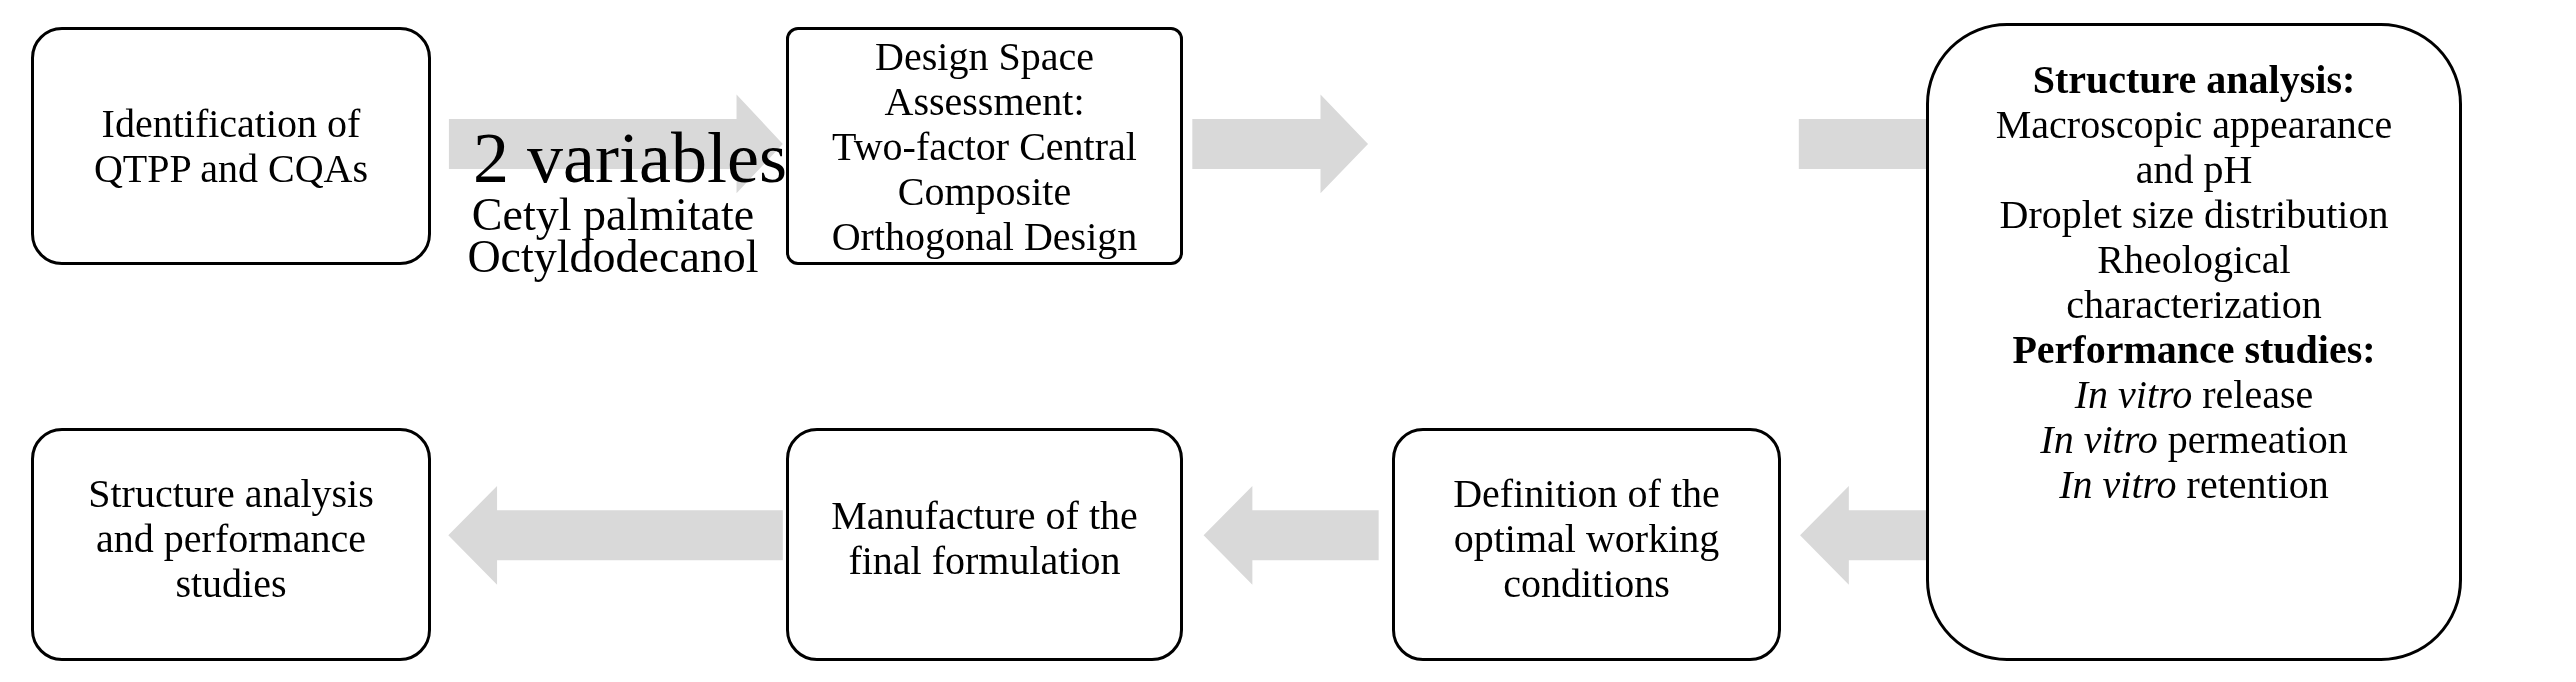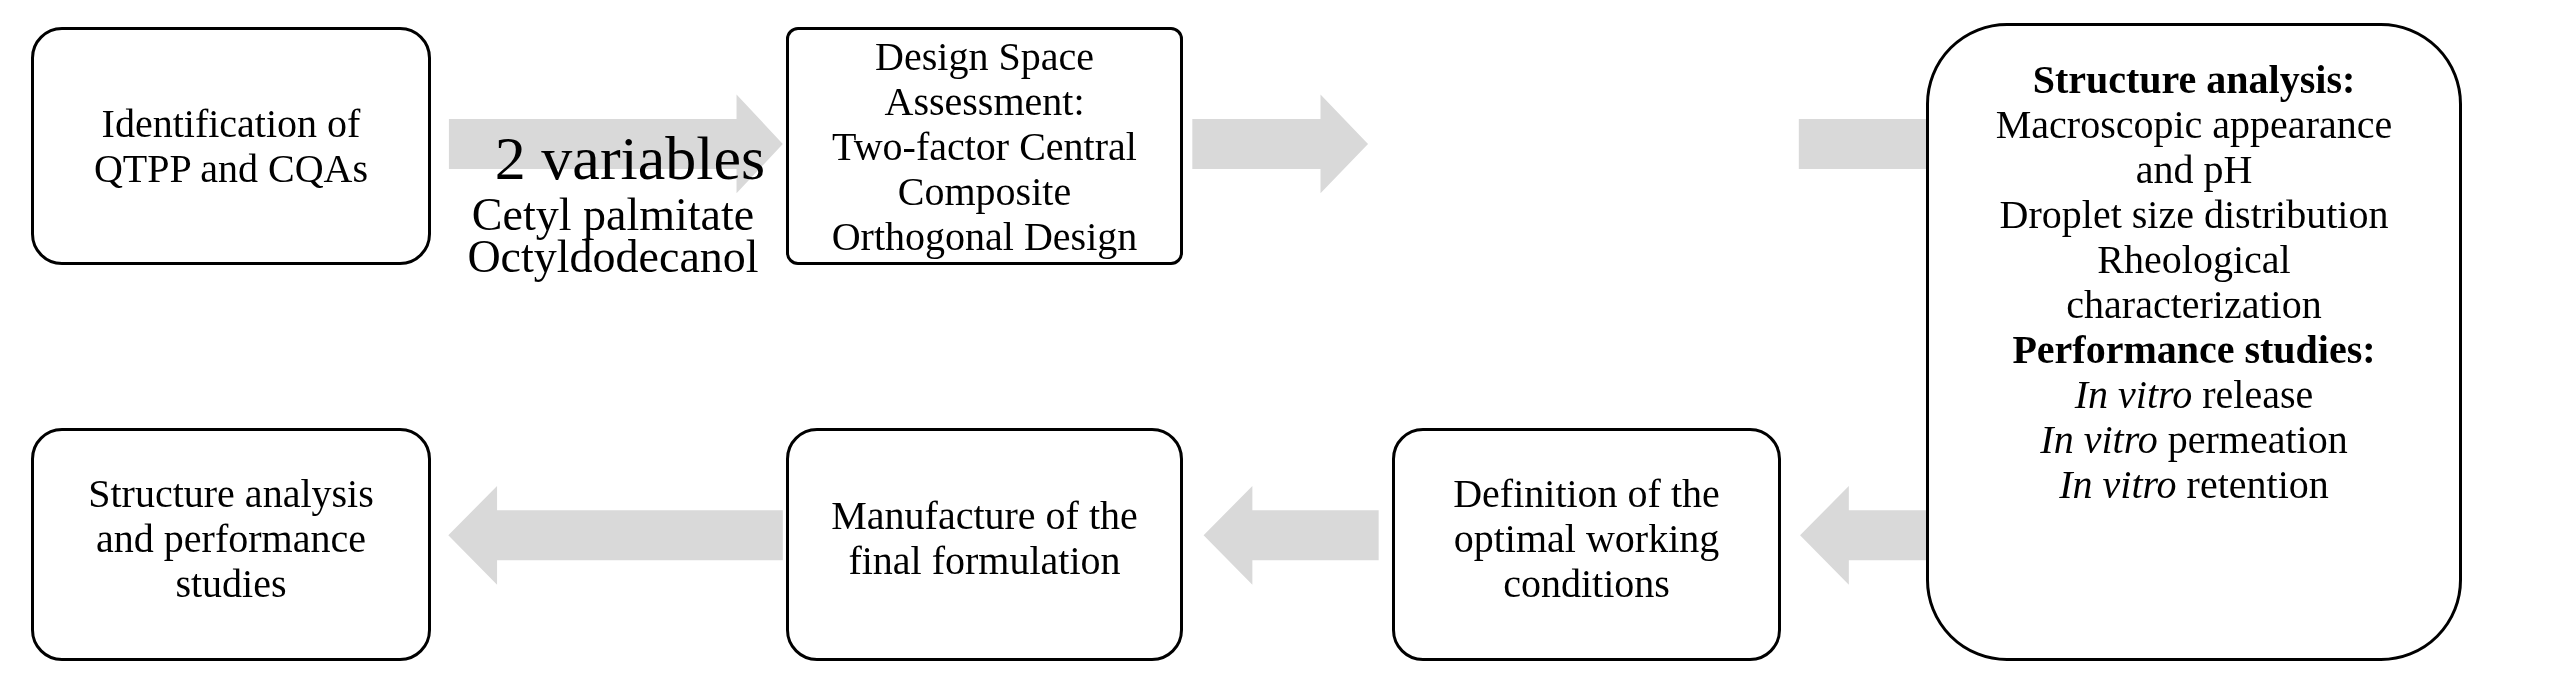--- a/index.html
+++ b/index.html
@@ -52,21 +52,21 @@
     height: 683px;
   }
   .arrow-svg polygon { fill: var(--arrow-fill); }
   .arrow-main-label {
     position: absolute;
     left: 449px; top: 123px;
     width: 334px; height: 70px;
     display: flex;
     justify-content: center;
     align-items: center;
-    font-size: 62px;
+    font-size: 72px;
     line-height: 70px;
     white-space: nowrap;
     padding-left: 28px;
   }
   .arrow-sublabel {
     position: absolute;
     left: 438px; top: 194px;
     width: 350px;
     text-align: center;
   }

